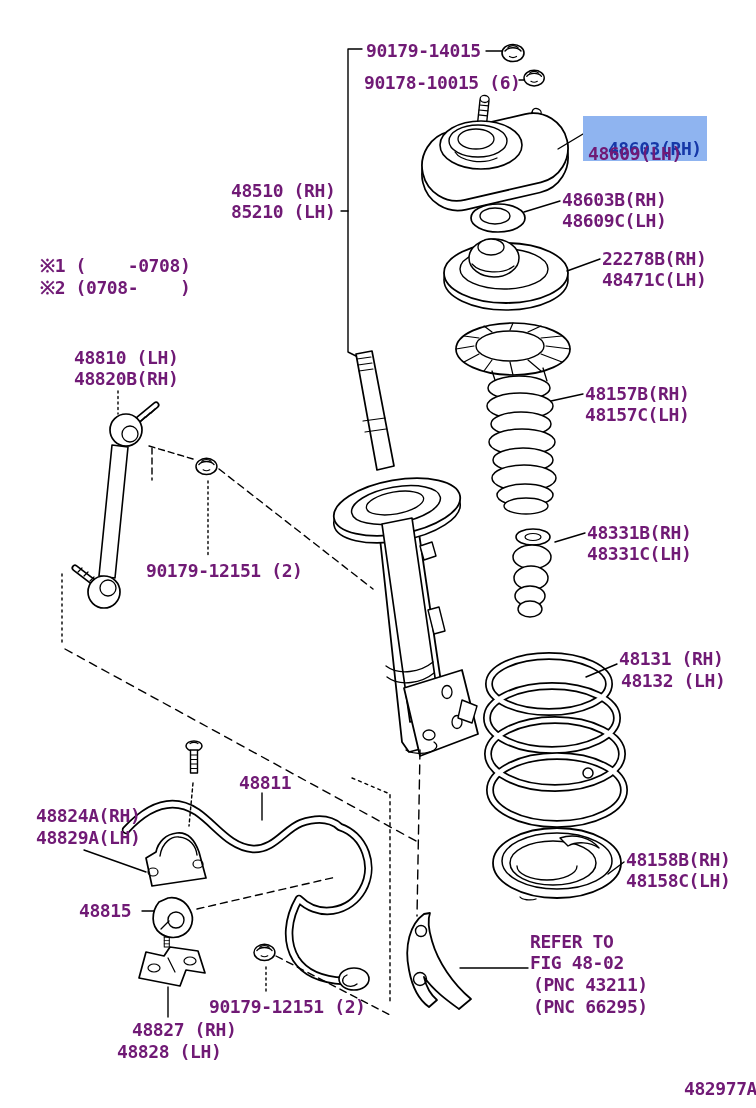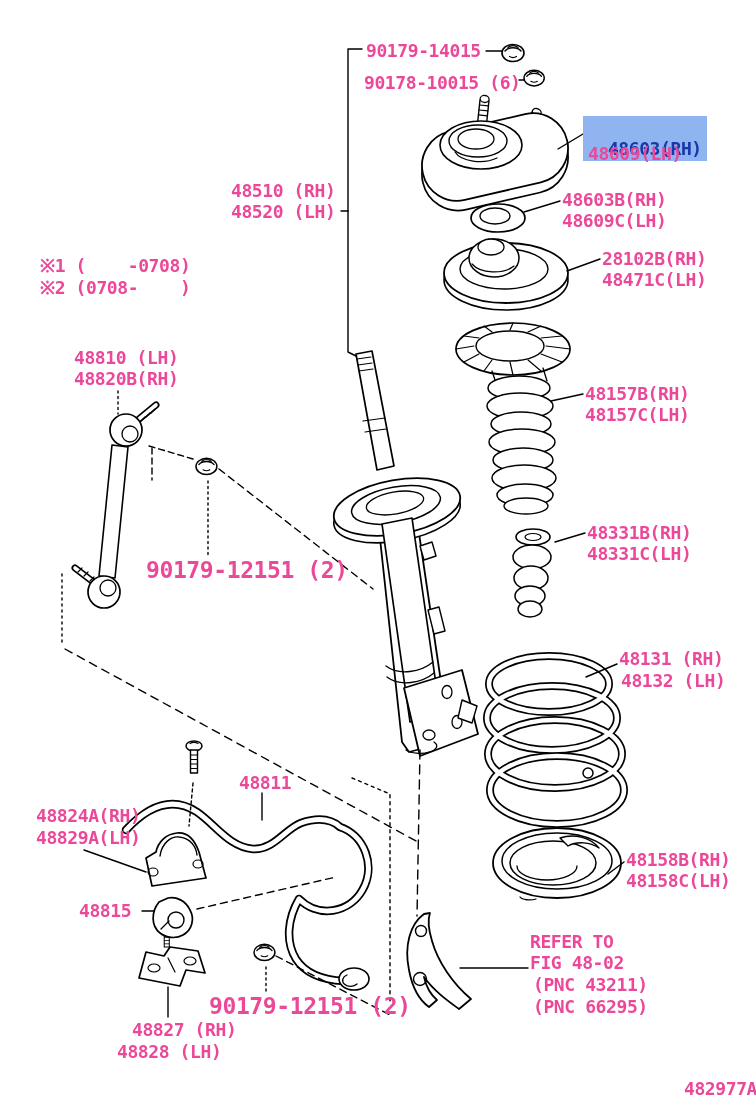--- a/index.html
+++ b/index.html
@@ -1,22 +1,22 @@
 <!DOCTYPE html>
 <html><head>
 <meta charset="utf-8">
 <style>
   html,body{margin:0;padding:0;background:#fff;}
   .stage{position:relative;width:756px;height:1108px;background:#fff;overflow:hidden;
          font-family:"DejaVu Sans Mono","Liberation Mono",monospace;}
   svg.art{position:absolute;left:0;top:0;}
   .lbl{position:absolute;font-weight:700;font-size:18px;line-height:21px;
-       letter-spacing:-0.4px;color:#ec4899;white-space:pre;}
+       letter-spacing:-0.4px;color:#701a75;white-space:pre;}
   .lbl-sm{font-size:18px;line-height:18px;}
-  .lbl-md{font-size:23px;}
+  .lbl-md{font-size:18px;}
   .hl{padding:1px 5px 2px 4px;}
 </style>
 </head>
 <body>
 
 <div class="stage">
 
 <svg class="art" width="756" height="1108" viewBox="0 0 756 1108" fill="none" stroke="#000" stroke-width="1.6" stroke-linecap="round" stroke-linejoin="round">
 
   <defs>
@@ -247,31 +247,31 @@
     <path d="M276,956 L390,1015" stroke-dasharray="7,5"></path>
     <path d="M420,750 L417,916" stroke-dasharray="9,6"></path>
     <path d="M193,783 L189,826" stroke-dasharray="3,3"></path>
   </g>
 </svg>
 
 <div class="lbl" style="left:366px;top:40px">90179-14015</div>
 <div class="lbl" style="left:364px;top:72px">90178-10015 (6)</div>
 
 <div class="lbl" style="left:231px;top:180px">48510 (RH)</div>
-<div class="lbl" style="left:231px;top:201px">48520 (LH)</div>
+<div class="lbl" style="left:231px;top:201px">85210 (LH)</div>
 
 <div class="lbl hl" style="left: 583px; top: 116px; background: rgb(143, 180, 240); color: rgb(22, 56, 168);">
   <span>48603(RH)</span>
 </div>
 <div class="lbl" style="left:588px;top:143px">48609(LH)</div>
 
 <div class="lbl" style="left:562px;top:189px">48603B(RH)</div>
 <div class="lbl" style="left:562px;top:210px">48609C(LH)</div>
 
-<div class="lbl" style="left:602px;top:248px">28102B(RH)</div>
+<div class="lbl" style="left:602px;top:248px">22278B(RH)</div>
 <div class="lbl" style="left:602px;top:269px">48471C(LH)</div>
 
 <div class="lbl" style="left:585px;top:383px">48157B(RH)</div>
 <div class="lbl" style="left:585px;top:404px">48157C(LH)</div>
 
 <div class="lbl" style="left:587px;top:522px">48331B(RH)</div>
 <div class="lbl" style="left:587px;top:543px">48331C(LH)</div>
 
 <div class="lbl" style="left:619px;top:648px">48131 (RH)</div>
 <div class="lbl" style="left:621px;top:670px">48132 (LH)</div>

